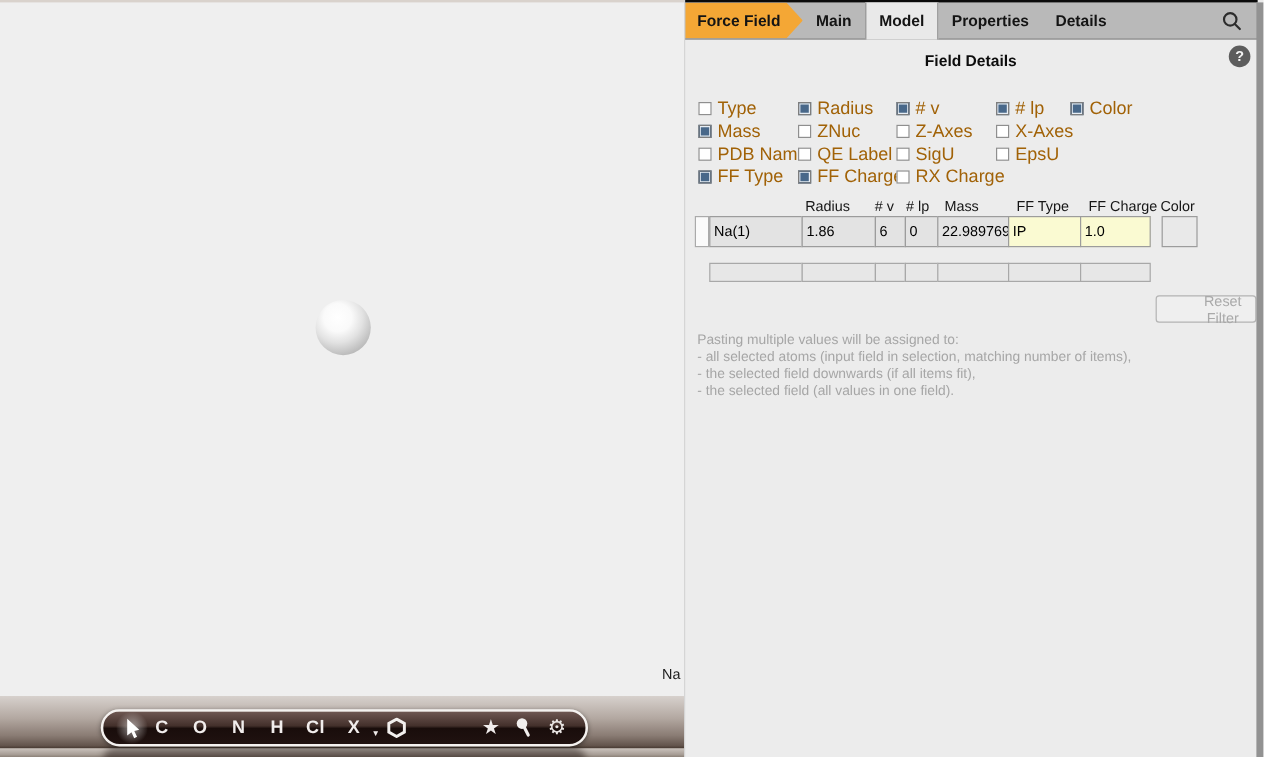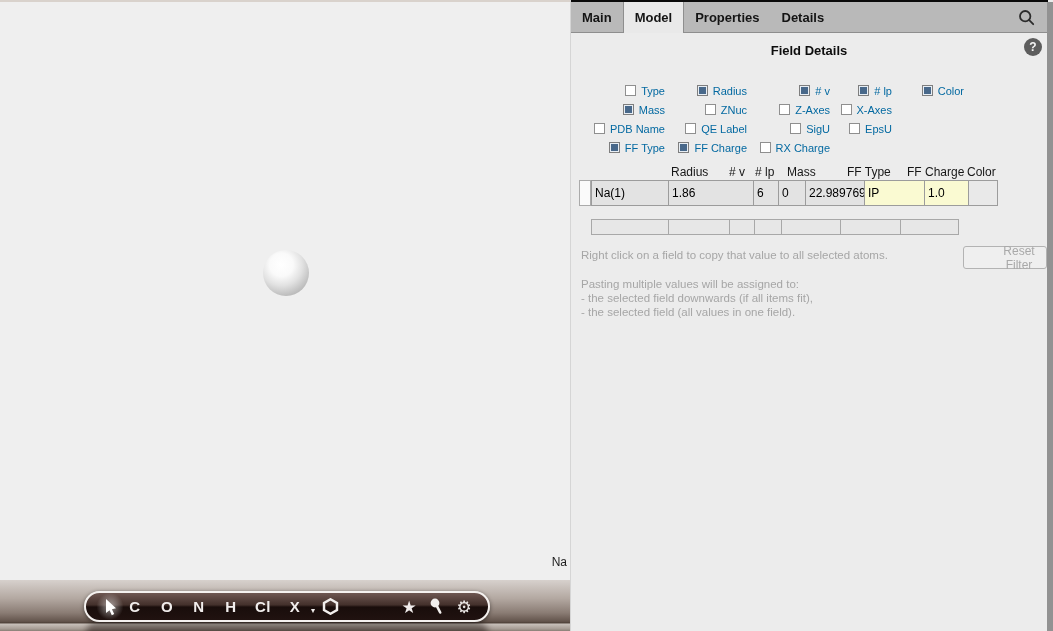--- a/index.html
+++ b/index.html
@@ -57,21 +57,21 @@
 
   .panel-title { position:absolute; left:0; top:43px; width:100%; text-align:center;
                  font-weight:700; font-size:13px; color:#0d0d0d; }
   .help { position:absolute; left:453px; top:38px; width:18px; height:18px; border-radius:50%;
           background:#5d5d5d; color:#f4f4f4; font-weight:700; font-size:12px;
           display:flex; align-items:center; justify-content:center; }
 
   
   .cbgrid { position:absolute; left:11px; top:81px;
             display:grid; grid-template-columns:83px 82px 83px 62px 72px; grid-auto-rows:19px; }
-  .cb { display:flex; align-items:center; gap:5px; font-size:11px; color:#0369a1; white-space:nowrap;justify-content:flex-end; }
+  .cb { display:flex; align-items:center; gap:5px; font-size:15px; color:#a16207; white-space:nowrap; }
   .cb .box { width:11px; height:11px; background:#ffffff; border:1px solid #8f8f8f; flex:none; }
   .cb.checked .box { background:#48688a; box-shadow:inset 0 0 0 1px #e8eef4; border-color:#7e7e7e; }
 
   
   .tablewrap { position:absolute; left:0; top:165px; width:477px; }
   .thead { position:absolute; top:0; font-size:12px; color:#161616; white-space:nowrap; }
   .rowflex { position:absolute; top:15px; left:20px; display:flex; }
   .cell { height:26px; line-height:24px; background:#e3e3e3; border:1px solid #9c9c9c;
           margin-left:-1px; padding-left:3px; font-size:12px; color:#000;
           overflow:hidden; white-space:nowrap; }
@@ -133,20 +133,21 @@
           <path d="M9.2 8.6 L12.2 14.5" stroke="#f2efed" stroke-width="2.6" stroke-linecap="round"></path>
         </svg>
       </span>
       <span class="tool gear">⚙</span>
     </div>
   </div>
 
   <div class="panel">
 
     <div class="tabbar">
+      <div class="tab tab-ff">Force Field</div>
       <div class="tab">Main</div>
       <div class="tab active">Model</div>
       <div class="tab">Properties</div>
       <div class="tab">Details</div>
       <div class="grow"></div>
       <div class="searchicon">
         <svg width="17" height="17" viewBox="0 0 17 17">
           <circle cx="7.2" cy="7.2" r="5.2" fill="none" stroke="#2c2c2c" stroke-width="1.8"></circle>
           <path d="M11.2 11.2 L15.2 15.2" stroke="#2c2c2c" stroke-width="1.8" stroke-linecap="round"></path>
         </svg>
@@ -228,44 +229,44 @@
       <span class="thead" style="left:158px"># v</span>
       <span class="thead" style="left:184px"># lp</span>
       <span class="thead" style="left:216px">Mass</span>
       <span class="thead" style="left:276px">FF Type</span>
       <span class="thead" style="left:336px">FF Charge</span>
       <span class="thead" style="left:396px">Color</span>
 
       <div class="rowsel"></div>
       <div class="rowflex">
         <div class="cell" style="width:78px">Na(1)</div>
-        <div class="cell" style="width:86px">1.86</div>
+        <div class="cell" style="width:62px">1.86</div>
         <div class="cell" style="width:26px">6</div>
         <div class="cell" style="width:28px">0</div>
         <div class="cell" style="width:60px">22.989769</div>
         <div class="cell yellow" style="width:61px">IP</div>
         <div class="cell yellow" style="width:59px">1.0</div>
       </div>
       <div class="colorbtn"></div>
 
       <div class="emptyrow">
         <div class="cell" style="width:78px"></div>
         <div class="cell" style="width:62px"></div>
         <div class="cell" style="width:26px"></div>
         <div class="cell" style="width:28px"></div>
         <div class="cell" style="width:60px"></div>
         <div class="cell" style="width:61px"></div>
         <div class="cell" style="width:59px"></div>
       </div>
     </div>
 
-    <div class="hint">Right click on a field to copy that value to all selected atoms.</div>
     <button class="resetbtn">Reset Filter</button>
 
     <div class="pasteinfo">
       <div>Pasting multiple values will be assigned to:</div>
+      <div>- all selected atoms (input field in selection, matching number of items),</div>
       <div>- the selected field downwards (if all items fit),</div>
       <div>- the selected field (all values in one field).</div>
     </div>
   </div>
 
   <div class="right-strip"></div>
 </div>
 
 </body></html>

